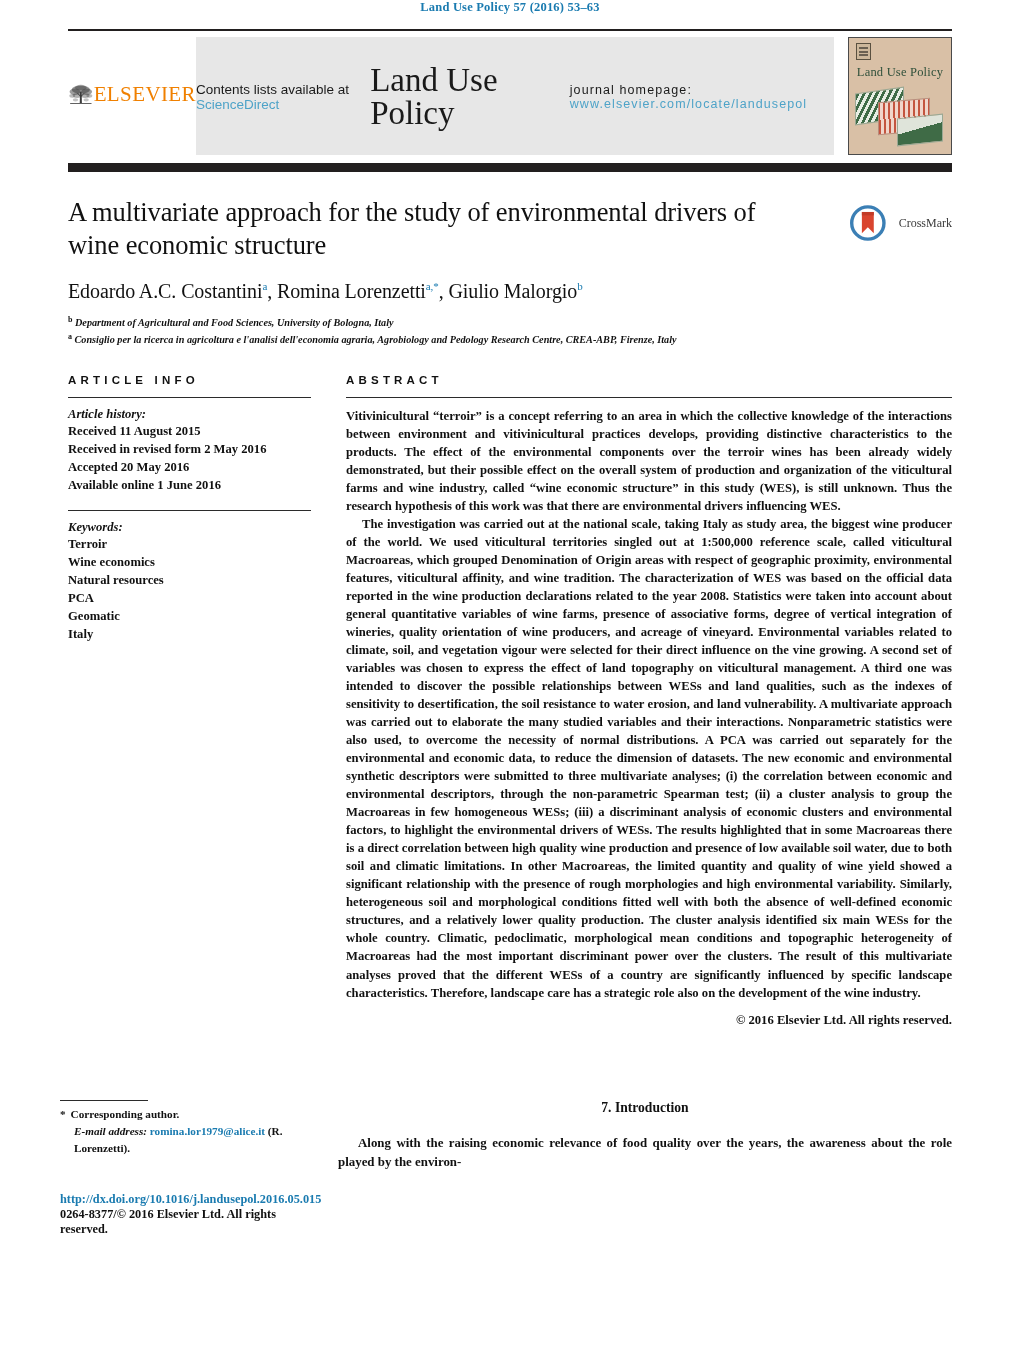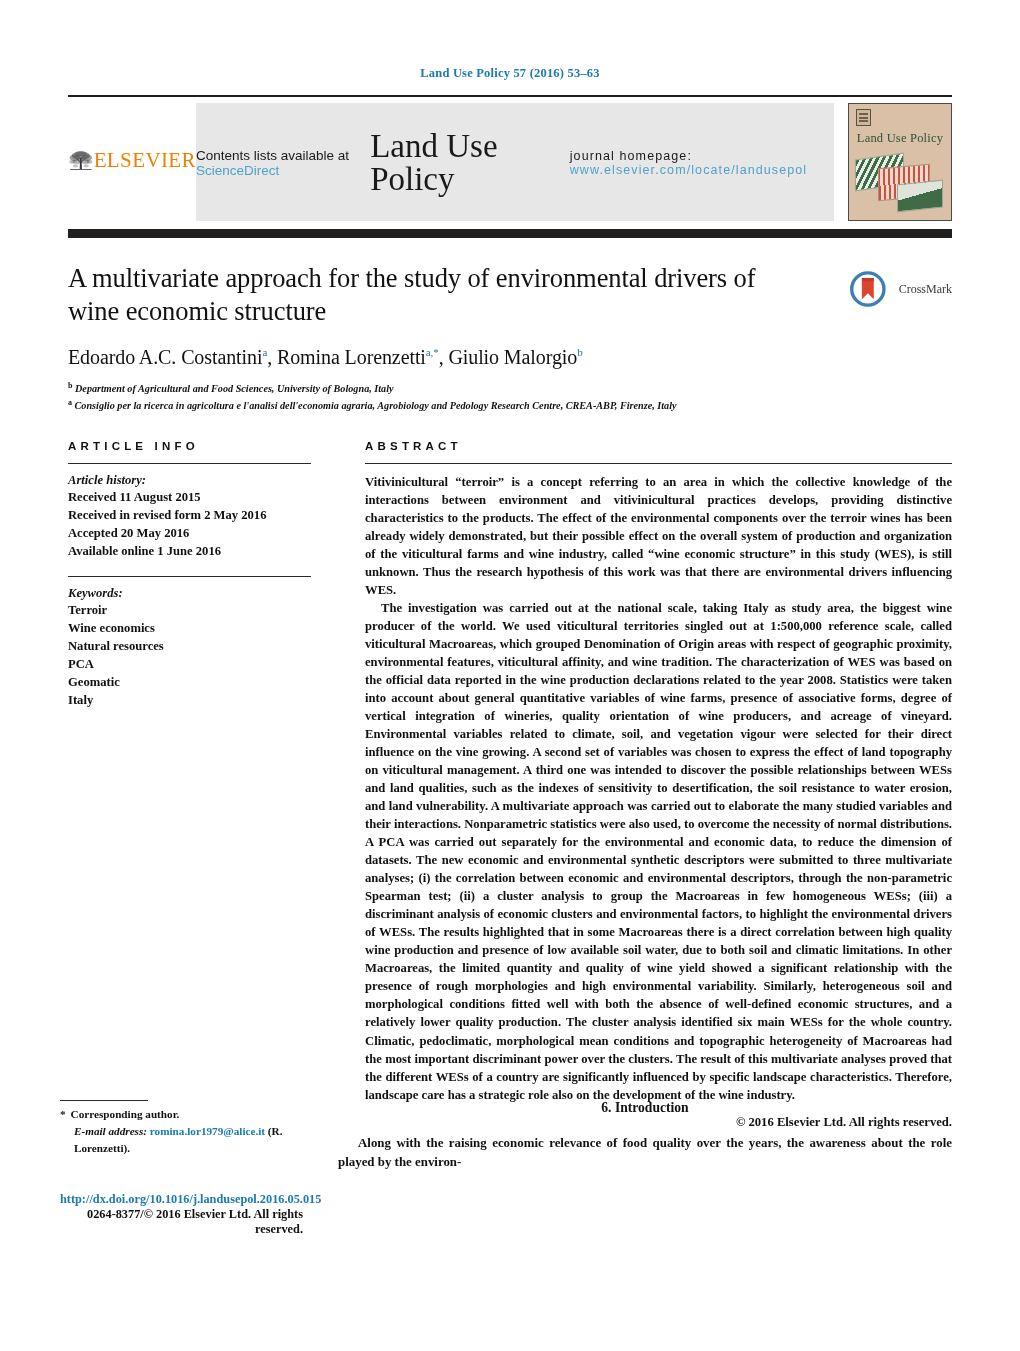--- a/index.html
+++ b/index.html
@@ -23,21 +23,20 @@
     box-sizing: border-box;
   }
 
   
   .running-head {
     text-align: center;
     font-family: "Liberation Serif", serif;
     font-size: 12.5px;
     font-weight: bold;
     color: #1a7bb0;
-    padding-top: 66px;
     letter-spacing: .2px;
   }
 
   
   .masthead {
     margin: 14px 68px 0 68px;
     border-top: 2px solid #221f1f;
     padding-top: 6px;
     display: flex;
     align-items: stretch;
@@ -211,21 +210,21 @@
   .crossmark-text {
     font-family: "Liberation Serif", serif;
     font-size: 12px;
     color: #3a3a3a;
   }
 
   
   .cols {
     margin: 26px 68px 0 68px;
     display: flex;
-    gap: 54px;
+    gap: 35px;
   }
   .col-info { width: 243px; flex: none; }
   .col-abs { flex: 1; }
 
   .sec-head {
     font-family: "Liberation Sans", sans-serif;
     font-size: 11.5px;
     font-weight: bold;
     letter-spacing: 4.2px;
     color: #111;
@@ -294,21 +293,21 @@
     font-family: "Liberation Serif", serif;
     font-size: 11.2px;
     color: #111;
     line-height: 1.5;
     font-weight: bold;
   }
   .corr-line .star { margin-right: 5px; }
   .corr-line .em-label { font-style: italic; }
   .email-link { color: #1a7bb0; }
 
-  .doi-block { margin-top: 36px; text-align: right; }
+  .doi-block { margin-top: 36px; }
   .doi-link {
     font-family: "Liberation Serif", serif;
     font-size: 12.3px;
     color: #1a7bb0;
     font-weight: bold;
   }
   .issn-line {
     font-family: "Liberation Serif", serif;
     font-size: 12.3px;
     color: #111;
@@ -442,18 +441,18 @@
       <div class="corr-line"><span class="star">*</span><span>Corresponding author.</span></div>
       <div class="corr-line" style="padding-left:14px"><span class="em-label">E-mail address:</span> <span class="email-link">romina.lor1979@alice.it</span> <span>(R. Lorenzetti).</span></div>
 
       <div class="doi-block">
         <div class="doi-link">http://dx.doi.org/10.1016/j.landusepol.2016.05.015</div>
         <div class="issn-line">0264-8377/© 2016 Elsevier Ltd. All rights reserved.</div>
       </div>
     </div>
 
     <div class="bottom-right">
-      <h2 class="intro-head">6.  Introduction</h2>
+      <h2 class="intro-head">7.  Introduction</h2>
       <p class="intro-p">Along with the raising economic relevance of food quality over the years, the awareness about the role played by the environ-</p>
     </div>
   </div>
 
 </div>
 
 </body></html>

